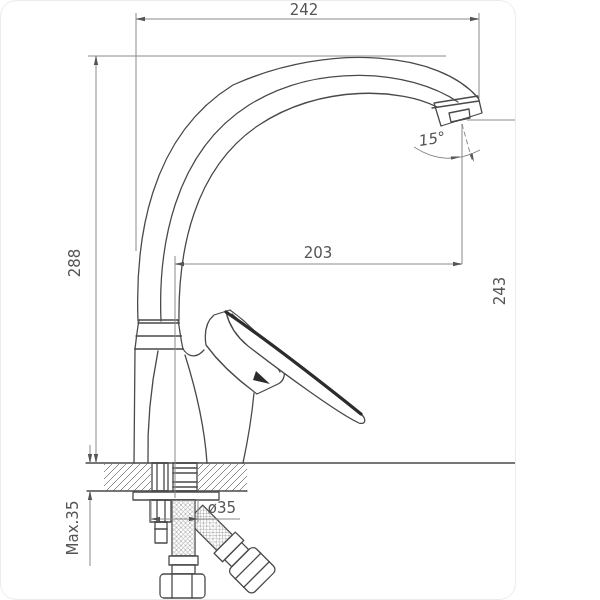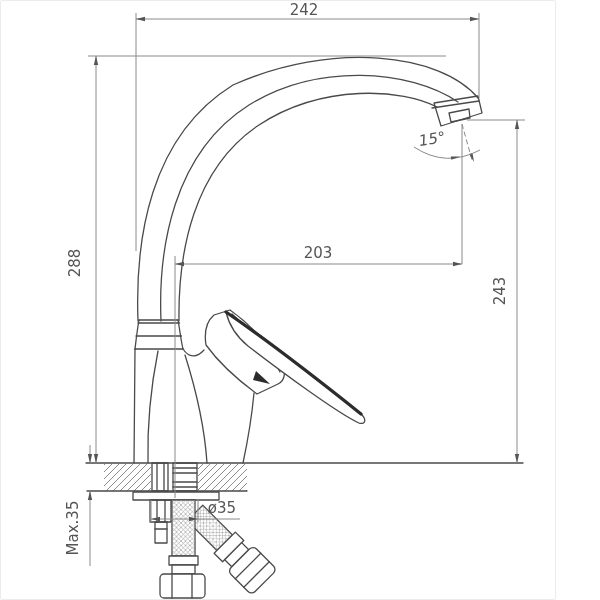--- a/index.html
+++ b/index.html
@@ -1,18 +1,18 @@
 <!DOCTYPE html>
 <html><head>
 <meta charset="utf-8">
 <style>
   html,body{margin:0;padding:0;background:#fff;}
   .canvas{
-    width:556px;height:600px;position:relative;background:#ffffff;
-    border:1px solid #ececec;border-radius:2px;box-sizing:border-box;
+    width:516px;height:600px;position:relative;background:#ffffff;
+    border:1px solid #ececec;border-radius:16px;box-sizing:border-box;
     font-family:"DejaVu Sans","Liberation Sans",sans-serif;
     overflow:hidden;
   }
   svg{display:block;}
   text{
     font-family:"DejaVu Sans","Liberation Sans",sans-serif;
     font-size:15px;fill:#555;
   }
   .dim{stroke:#8a8a8a;stroke-width:1;fill:none;}
   .obj{stroke:#4a4a4a;stroke-width:1.3;fill:none;stroke-linecap:round;stroke-linejoin:round;}

